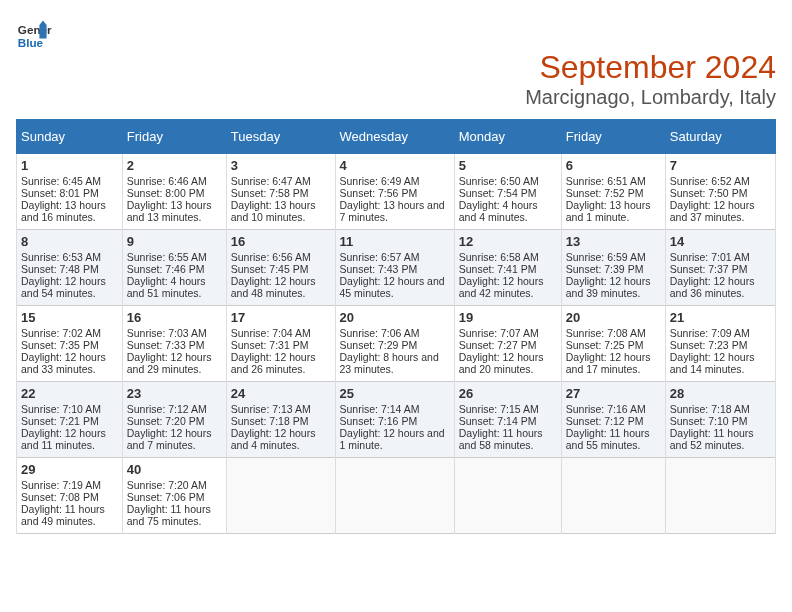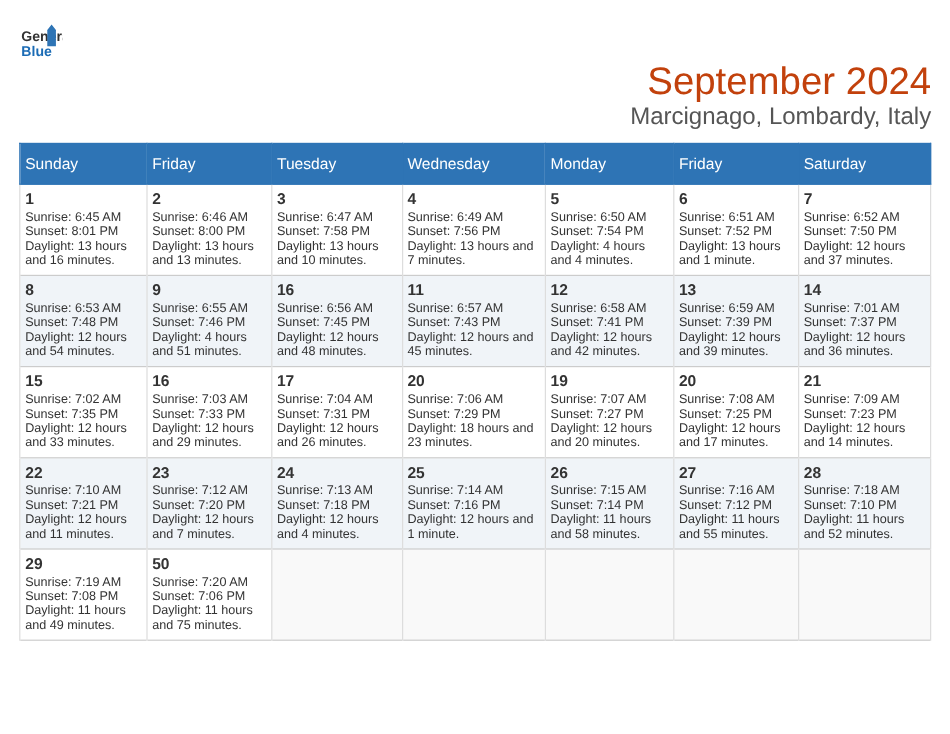--- a/index.html
+++ b/index.html
@@ -127,37 +127,37 @@
         <td><span class="day-num">16</span><span>Sunrise: 6:56 AM<br></span><span>Sunset: 7:45 PM<br></span><span>Daylight: 12 hours and 48 minutes.</span></td>
         <td><span class="day-num">11</span><span>Sunrise: 6:57 AM<br></span><span>Sunset: 7:43 PM<br></span><span>Daylight: 12 hours and 45 minutes.</span></td>
         <td><span class="day-num">12</span><span>Sunrise: 6:58 AM<br></span><span>Sunset: 7:41 PM<br></span><span>Daylight: 12 hours and 42 minutes.</span></td>
         <td><span class="day-num">13</span><span>Sunrise: 6:59 AM<br></span><span>Sunset: 7:39 PM<br></span><span>Daylight: 12 hours and 39 minutes.</span></td>
         <td><span class="day-num">14</span><span>Sunrise: 7:01 AM<br></span><span>Sunset: 7:37 PM<br></span><span>Daylight: 12 hours and 36 minutes.</span></td>
       </tr>
       <tr>
         <td><span class="day-num">15</span><span>Sunrise: 7:02 AM<br></span><span>Sunset: 7:35 PM<br></span><span>Daylight: 12 hours and 33 minutes.</span></td>
         <td><span class="day-num">16</span><span>Sunrise: 7:03 AM<br></span><span>Sunset: 7:33 PM<br></span><span>Daylight: 12 hours and 29 minutes.</span></td>
         <td><span class="day-num">17</span><span>Sunrise: 7:04 AM<br></span><span>Sunset: 7:31 PM<br></span><span>Daylight: 12 hours and 26 minutes.</span></td>
-        <td><span class="day-num">20</span><span>Sunrise: 7:06 AM<br></span><span>Sunset: 7:29 PM<br></span><span>Daylight: 18 hours and 23 minutes.</span></td>
+        <td><span class="day-num">20</span><span>Sunrise: 7:06 AM<br></span><span>Sunset: 7:29 PM<br></span><span>Daylight: 8 hours and 23 minutes.</span></td>
         <td><span class="day-num">19</span><span>Sunrise: 7:07 AM<br></span><span>Sunset: 7:27 PM<br></span><span>Daylight: 12 hours and 20 minutes.</span></td>
         <td><span class="day-num">20</span><span>Sunrise: 7:08 AM<br></span><span>Sunset: 7:25 PM<br></span><span>Daylight: 12 hours and 17 minutes.</span></td>
         <td><span class="day-num">21</span><span>Sunrise: 7:09 AM<br></span><span>Sunset: 7:23 PM<br></span><span>Daylight: 12 hours and 14 minutes.</span></td>
       </tr>
       <tr>
         <td><span class="day-num">22</span><span>Sunrise: 7:10 AM<br></span><span>Sunset: 7:21 PM<br></span><span>Daylight: 12 hours and 11 minutes.</span></td>
         <td><span class="day-num">23</span><span>Sunrise: 7:12 AM<br></span><span>Sunset: 7:20 PM<br></span><span>Daylight: 12 hours and 7 minutes.</span></td>
         <td><span class="day-num">24</span><span>Sunrise: 7:13 AM<br></span><span>Sunset: 7:18 PM<br></span><span>Daylight: 12 hours and 4 minutes.</span></td>
         <td><span class="day-num">25</span><span>Sunrise: 7:14 AM<br></span><span>Sunset: 7:16 PM<br></span><span>Daylight: 12 hours and 1 minute.</span></td>
         <td><span class="day-num">26</span><span>Sunrise: 7:15 AM<br></span><span>Sunset: 7:14 PM<br></span><span>Daylight: 11 hours and 58 minutes.</span></td>
         <td><span class="day-num">27</span><span>Sunrise: 7:16 AM<br></span><span>Sunset: 7:12 PM<br></span><span>Daylight: 11 hours and 55 minutes.</span></td>
         <td><span class="day-num">28</span><span>Sunrise: 7:18 AM<br></span><span>Sunset: 7:10 PM<br></span><span>Daylight: 11 hours and 52 minutes.</span></td>
       </tr>
       <tr>
         <td><span class="day-num">29</span><span>Sunrise: 7:19 AM<br></span><span>Sunset: 7:08 PM<br></span><span>Daylight: 11 hours and 49 minutes.</span></td>
-        <td><span class="day-num">50</span><span>Sunrise: 7:20 AM<br></span><span>Sunset: 7:06 PM<br></span><span>Daylight: 11 hours and 75 minutes.</span></td>
+        <td><span class="day-num">40</span><span>Sunrise: 7:20 AM<br></span><span>Sunset: 7:06 PM<br></span><span>Daylight: 11 hours and 75 minutes.</span></td>
         <td class="empty-cell"></td>
         <td class="empty-cell"></td>
         <td class="empty-cell"></td>
         <td class="empty-cell"></td>
         <td class="empty-cell"></td>
       </tr>
     </tbody>
 </table>
 
 </body></html>

